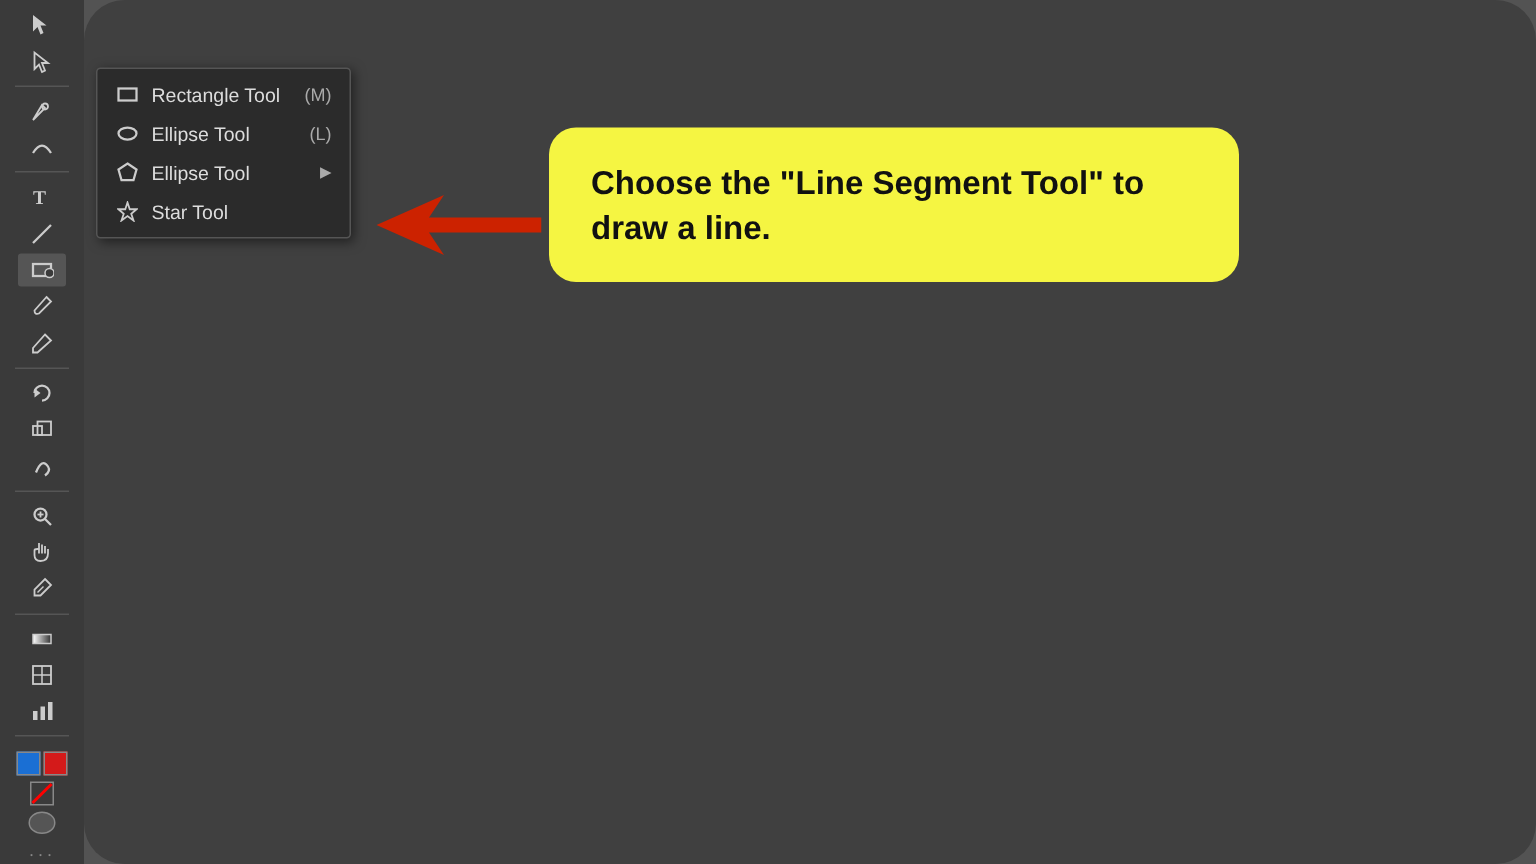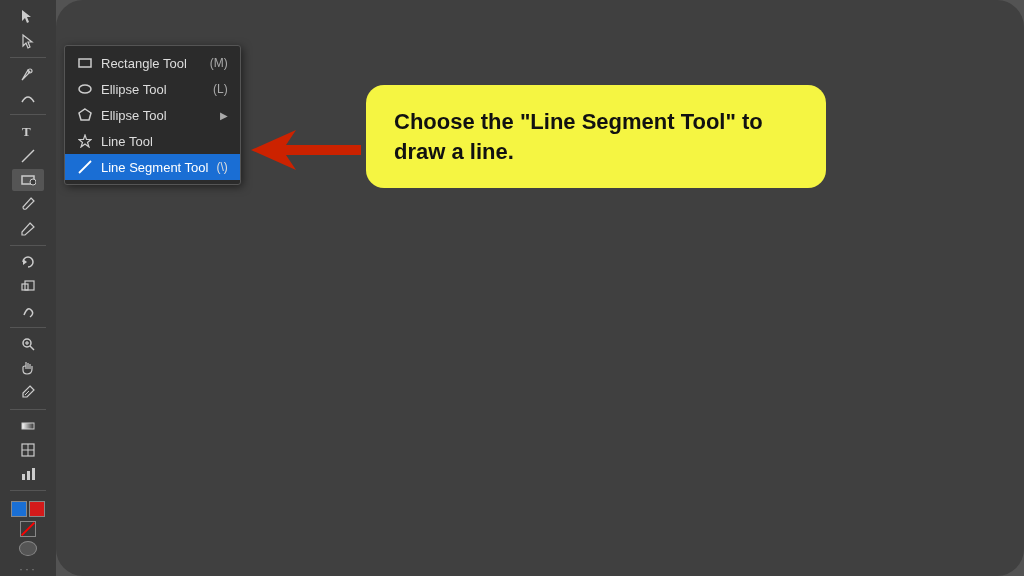--- a/index.html
+++ b/index.html
@@ -353,32 +353,23 @@
       <span>Ellipse Tool</span>
       <span class="submenu-arrow">▶</span>
     </div>
 
     <div class="menu-item">
       <span class="menu-item-icon">
         <svg width="14" height="14" viewBox="0 0 14 14" fill="none">
             <polygon points="7,1 8.5,5.5 13,5.5 9.5,8.5 11,13 7,10 3,13 4.5,8.5 1,5.5 5.5,5.5" stroke="#ccc" stroke-width="1.2"></polygon>
           </svg>
       </span>
-      <span>Line Tool</span>
-    </div>
-
-    <div class="menu-item highlighted">
-      <span class="menu-item-icon">
-        <svg width="14" height="14" viewBox="0 0 14 14" fill="none">
-            <line x1="1" y1="13" x2="13" y2="1" stroke="white" stroke-width="1.8"></line>
-          </svg>
-      </span>
-      <span>Line Segment Tool</span>
-      <span class="shortcut">(\)</span>
-    </div>
+      <span>Star Tool</span>
+    </div>
+
   </div>
 
   <div class="pointer-arrow">
     <svg width="110" height="50" viewBox="0 0 110 50">
 
       <polygon points="0,25 45,5 35,20 110,20 110,30 35,30 45,45" fill="#cc2200"></polygon>
     </svg>
   </div>
 
   <div class="callout-box">

